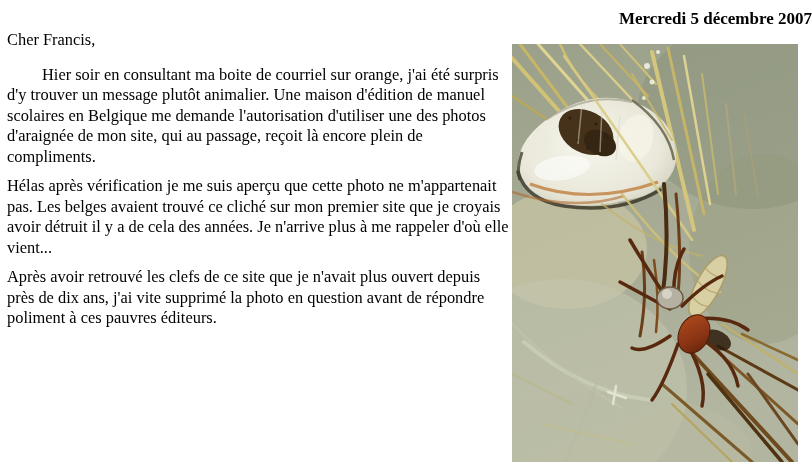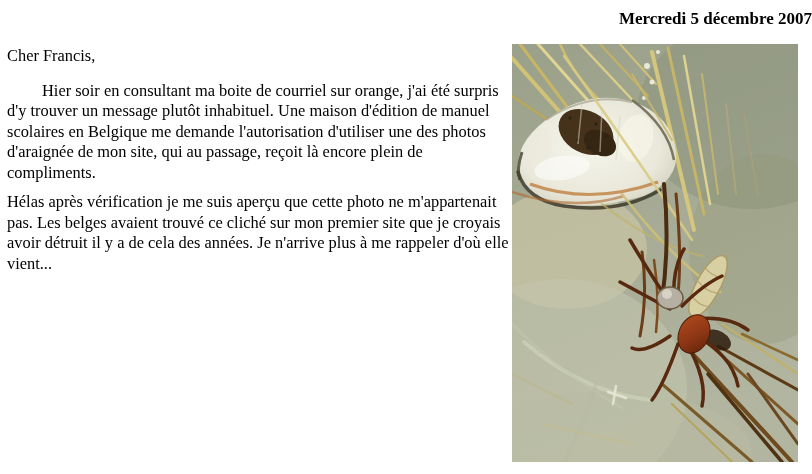--- a/index.html
+++ b/index.html
@@ -7,40 +7,41 @@
     width:812px; height:474px;
     background:#ffffff; color:#000000;
     position:relative; overflow:hidden;
     font-family:"Liberation Serif", serif;
   }
   .page-title {
     position:absolute; top:8px; left:0; width:100%;
     text-align:right; font-weight:bold; font-size:17px; line-height:22px;
   }
   .letter {
-    position:absolute; left:7px; top:46px; width:504px;
+    position:absolute; left:7px; top:30px; width:504px;
     font-size:16.4px; line-height:20.5px; text-align:left;
   }
   .letter p { margin:0 0 9px 0; }
   .letter p.salutation { margin-bottom:14px; }
   .letter p.indent { text-indent:35px; }
   .photo-frame {
     position:absolute; left:512px; top:44px; width:286px; height:418px;
   }
   .photo-frame svg { display:block; width:286px; height:418px; }
 </style>
 </head>
 <body>
 
 <div class="page-title">Mercredi 5 décembre 2007</div>
 
 <div class="letter">
   <p class="salutation">Cher Francis,</p>
-  <p class="indent">Hier soir en consultant ma boite de courriel sur orange, j'ai été surpris d'y trouver un message plutôt inhabituel. Une maison d'édition de manuel scolaires en Belgique me demande l'autorisation d'utiliser une des photos d'araignée de mon site, qui au passage, reçoit là encore plein de compliments.</p>
+  <p class="indent">Hier soir en consultant ma boite de courriel sur orange, j'ai été surpris d'y trouver un message plutôt animalier. Une maison d'édition de manuel scolaires en Belgique me demande l'autorisation d'utiliser une des photos d'araignée de mon site, qui au passage, reçoit là encore plein de compliments.</p>
   <p>Hélas après vérification je me suis aperçu que cette photo ne m'appartenait pas. Les belges avaient trouvé ce cliché sur mon premier site que je croyais avoir détruit il y a de cela des années. Je n'arrive plus à me rappeler d'où elle vient...</p>
+  <p>Après avoir retrouvé les clefs de ce site que je n'avait plus ouvert depuis près de dix ans, j'ai vite supprimé la photo en question avant de répondre poliment à ces pauvres éditeurs.</p>
 </div>
 
 <div class="photo-frame">
   <svg viewBox="0 0 286 418" preserveAspectRatio="none" role="img" aria-label="water-spider-diving-bell-photo">
     <defs>
       <linearGradient id="bg" x1="0" y1="0" x2="0.25" y2="1">
         <stop offset="0" stop-color="#9aa089"></stop>
         <stop offset="0.55" stop-color="#a8ac96"></stop>
         <stop offset="1" stop-color="#b2b59f"></stop>
       </linearGradient>

